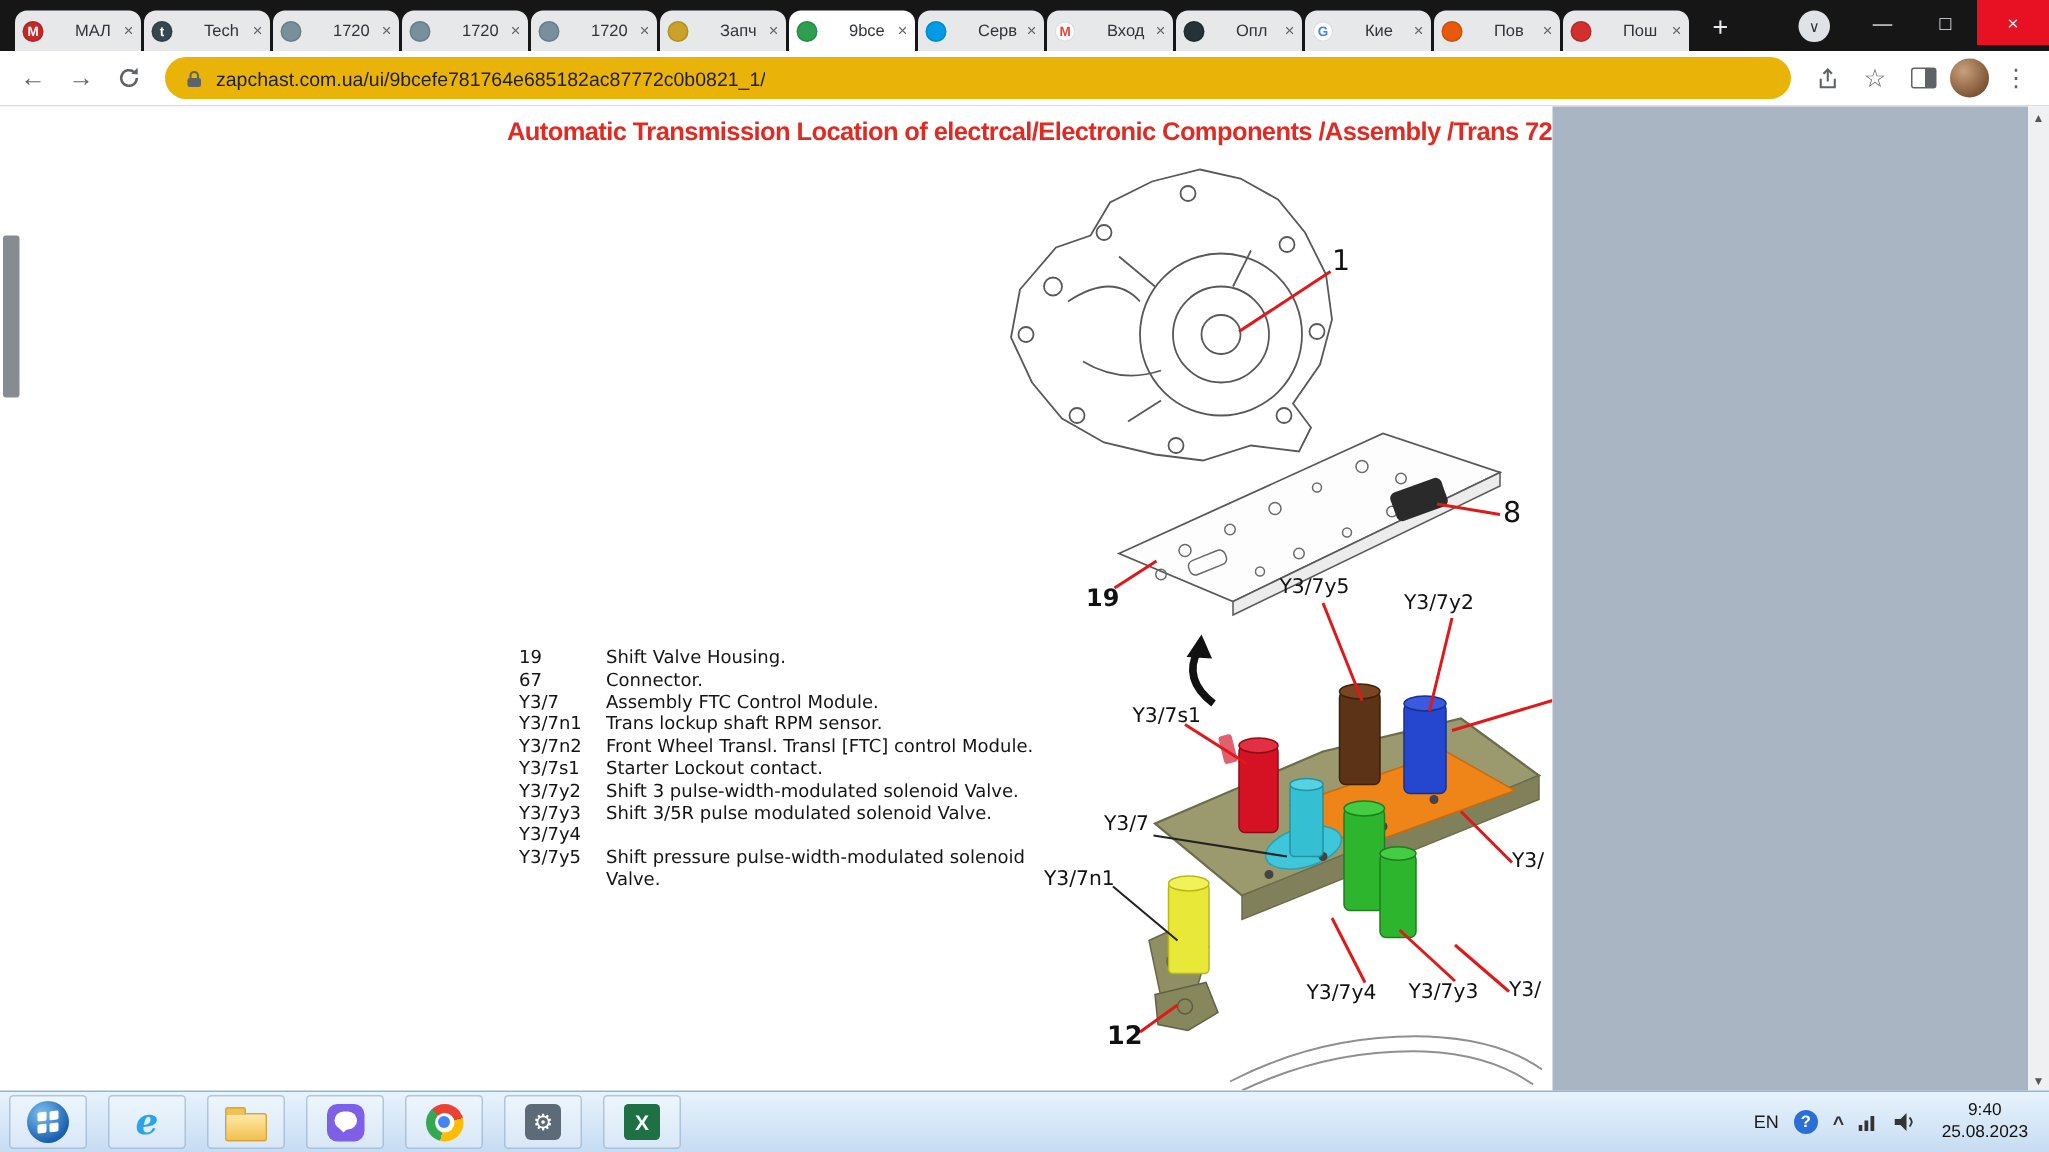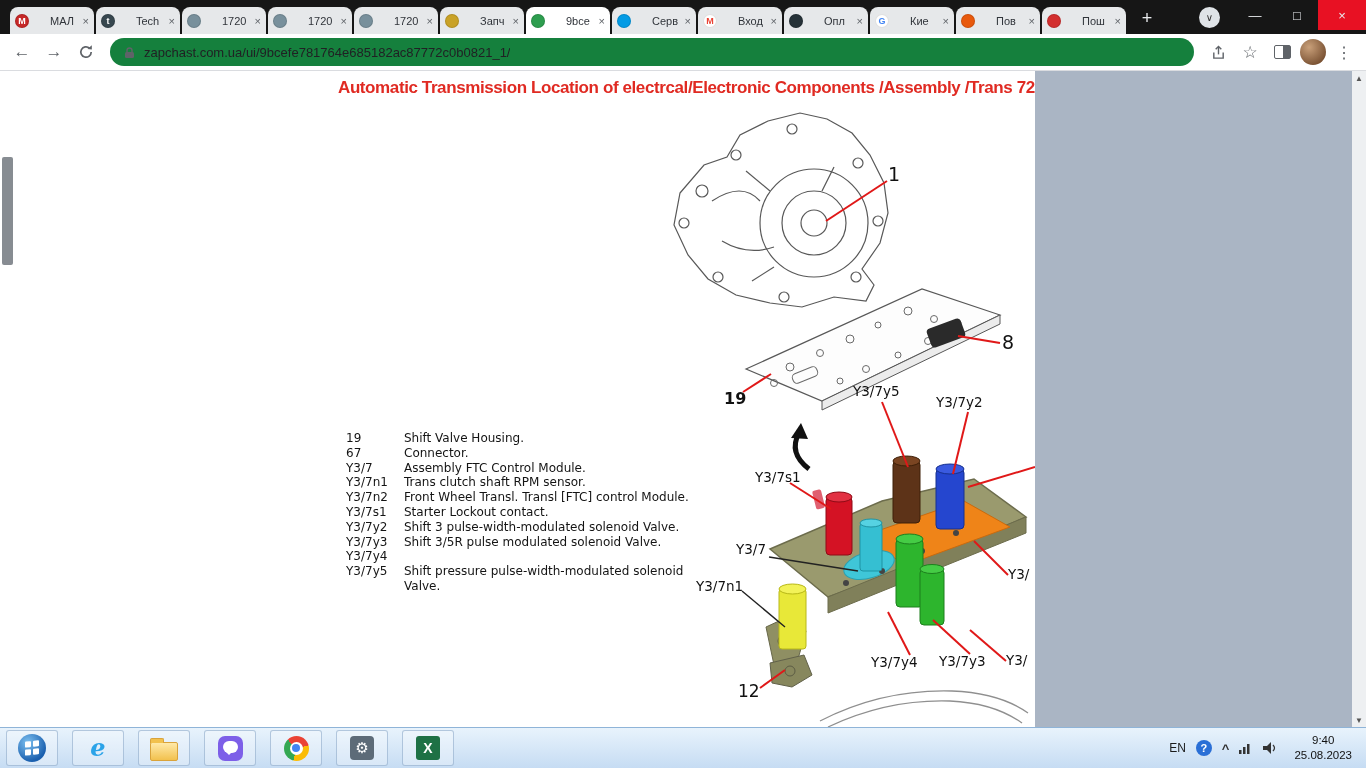--- a/index.html
+++ b/index.html
@@ -25,21 +25,21 @@
   .winbtn{width:42px;height:30px;display:flex;align-items:center;justify-content:center;
     color:#e8eaed;font-size:13px;align-self:flex-start;}
   #win-close{background:#e81123;width:48px;}
 
   
   #toolbar{position:absolute;left:0;top:34px;width:1366px;height:37px;background:#fff;
     border-bottom:1px solid #dadce0;box-sizing:border-box;display:flex;align-items:center;
     padding:0 8px;gap:4px;}
   .navbtn{width:28px;height:28px;display:flex;align-items:center;justify-content:center;
     color:#5f6368;font-size:17px;border-radius:50%;}
-  #omnibox{flex:1;height:28px;background:#15803d;border-radius:14px;display:flex;
+  #omnibox{flex:1;height:28px;background:#eab308;border-radius:14px;display:flex;
     align-items:center;padding:0 14px;gap:9px;margin:0 6px;min-width:0;}
   #url-text{font-size:13px;color:#202124;white-space:nowrap;overflow:hidden;}
   #sidepanel-ico{width:15px;height:12px;border:1.6px solid #5f6368;border-radius:2px;
     background:linear-gradient(to right,transparent 55%,#5f6368 55%);}
   #avatar{width:26px;height:26px;border-radius:50%;
     background:radial-gradient(circle at 35% 32%,#c9a07a,#7a5233 75%);}
   #kebab{font-size:16px;}
 
   
   #page{position:absolute;left:0;top:71px;width:1366px;height:656px;background:#fff;}
@@ -52,21 +52,21 @@
 
   .page-heading{position:absolute;left:16px;top:7px;width:1200px;white-space:nowrap;
     font-size:17px;font-weight:700;letter-spacing:-0.4px;color:#e02a22;z-index:3;}
 
   .diagram{position:absolute;left:0;top:0;}
 
   .callout{position:absolute;font-family:"DejaVu Sans",sans-serif;font-size:13.5px;color:#111;z-index:2;white-space:nowrap;}
   .co-1{left:566px;top:92px;font-size:19px;}
   .co-8{left:680px;top:260px;font-size:19px;}
   .co-19{left:402px;top:318px;font-size:16px;font-weight:700;}
-  .co-12{left:416px;top:610px;font-size:17px;font-weight:400;}
+  .co-12{left:416px;top:610px;font-size:17px;font-weight:700;}
   .co-y5{left:531px;top:312px;} .co-y2{left:614px;top:323px;}
   .co-s1{left:433px;top:398px;} .co-mod{left:414px;top:470px;}
   .co-n1{left:374px;top:507px;} .co-y4{left:549px;top:583px;}
   .co-y3{left:617px;top:582px;} .co-cutm{left:686px;top:495px;}
   .co-cutb{left:684px;top:581px;}
 
   #legend{position:absolute;left:24px;top:360px;width:356px;z-index:2;
     font-family:"DejaVu Sans",sans-serif;font-size:12px;line-height:14.8px;color:#141414;}
   .legend-row{display:flex;}
   .legend-code{flex:0 0 58px;}
@@ -359,21 +359,21 @@
           <span class="legend-desc">Connector.</span>
         </div>
 
         <div class="legend-row">
           <span class="legend-code">Y3/7</span>
           <span class="legend-desc">Assembly FTC Control Module.</span>
         </div>
 
         <div class="legend-row">
           <span class="legend-code">Y3/7n1</span>
-          <span class="legend-desc">Trans clutch shaft RPM sensor.</span>
+          <span class="legend-desc">Trans lockup shaft RPM sensor.</span>
         </div>
 
         <div class="legend-row">
           <span class="legend-code">Y3/7n2</span>
           <span class="legend-desc">Front Wheel Transl. Transl [FTC] control Module.</span>
         </div>
 
         <div class="legend-row">
           <span class="legend-code">Y3/7s1</span>
           <span class="legend-desc">Starter Lockout contact.</span>

